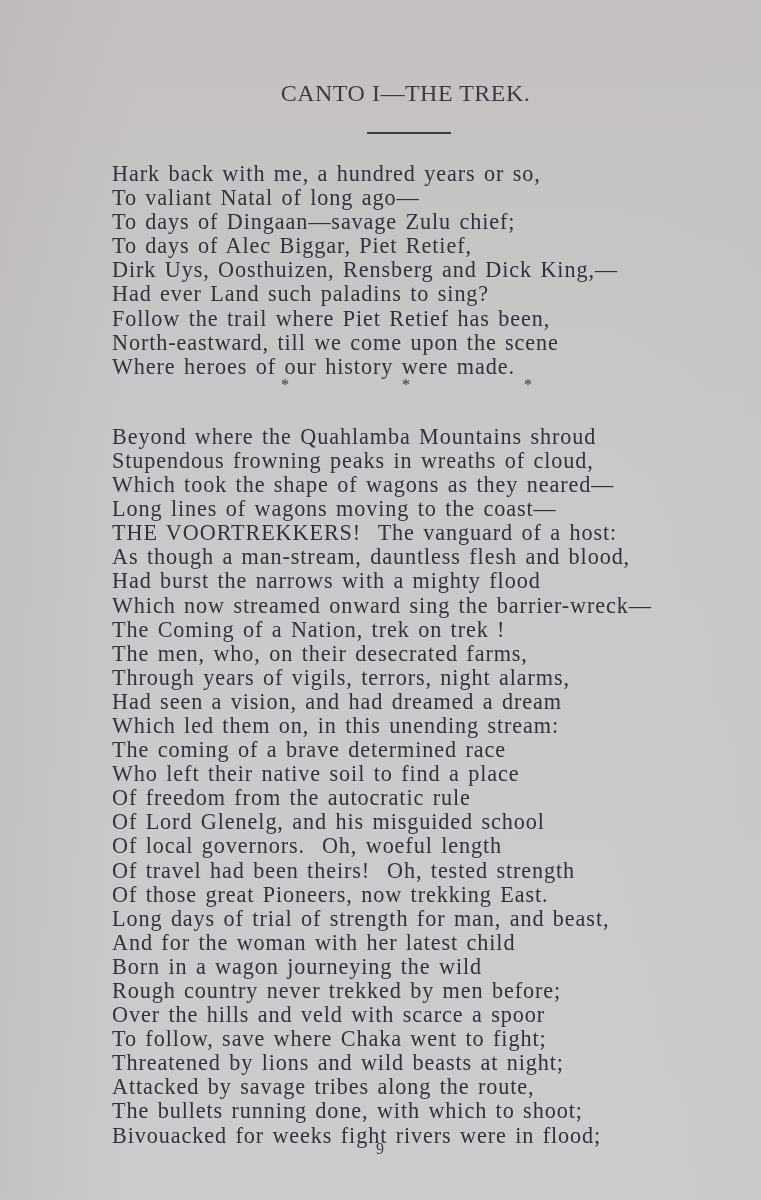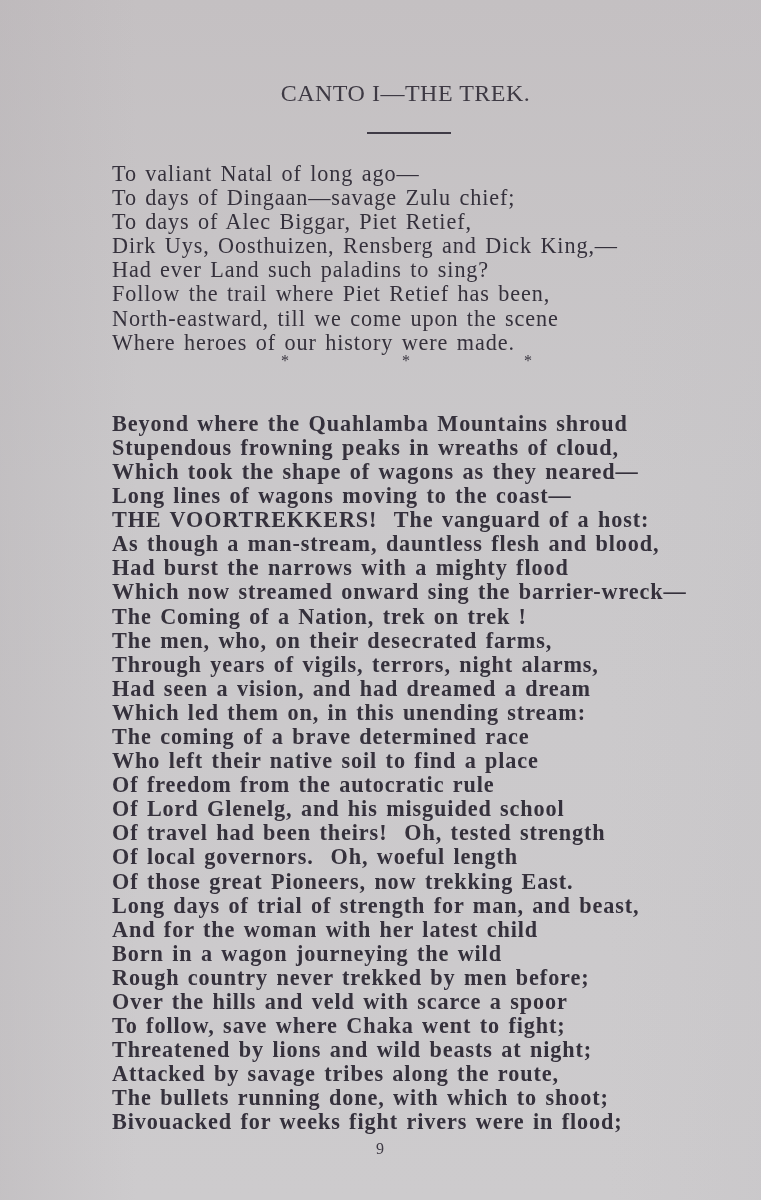--- a/index.html
+++ b/index.html
@@ -65,42 +65,42 @@
       position: relative;
       height: 40px;
     }
     .star {
       position: absolute;
       top: -6px;
       font-size: 16px;
       color: #3a3640;
     }
     .stanza2 {
-      margin-top: 17px;
-      font-weight: bold;
+      margin-top: 6px;
     }
     .page-number {
       position: absolute;
       left: 376px;
       top: 1140px;
       font-family: "Liberation Serif", serif;
       font-size: 16px;
       color: #3e3a44;
     }
   </style>
 </head>
 <body>
 
 <div class="page">
 
   <div class="title">CANTO I—THE TREK.</div>
   <div class="rule"></div>
 
   <div class="poem">
     <div class="stanza">
+      <span class="line">Hark back with me, a hundred years or so,</span>
       <span class="line">To valiant Natal of long ago—</span>
       <span class="line">To days of Dingaan—savage Zulu chief;</span>
       <span class="line">To days of Alec Biggar, Piet Retief,</span>
       <span class="line">Dirk Uys, Oosthuizen, Rensberg and Dick King,—</span>
       <span class="line">Had ever Land such paladins to sing?</span>
       <span class="line">Follow the trail where Piet Retief has been,</span>
       <span class="line">North-eastward, till we come upon the scene</span>
       <span class="line">Where heroes of our history were made.</span>
     </div>
 
@@ -121,22 +121,22 @@
       <span class="line">Which now streamed onward sing the barrier-wreck—</span>
       <span class="line">The Coming of a Nation, trek on trek !</span>
       <span class="line">The men, who, on their desecrated farms,</span>
       <span class="line">Through years of vigils, terrors, night alarms,</span>
       <span class="line">Had seen a vision, and had dreamed a dream</span>
       <span class="line">Which led them on, in this unending stream:</span>
       <span class="line">The coming of a brave determined race</span>
       <span class="line">Who left their native soil to find a place</span>
       <span class="line">Of freedom from the autocratic rule</span>
       <span class="line">Of Lord Glenelg, and his misguided school</span>
+      <span class="line">Of local governors.  Oh, woeful length</span>
       <span class="line">Of travel had been theirs!  Oh, tested strength</span>
-      <span class="line">Of local governors.  Oh, woeful length</span>
       <span class="line">Of those great Pioneers, now trekking East.</span>
       <span class="line">Long days of trial of strength for man, and beast,</span>
       <span class="line">And for the woman with her latest child</span>
       <span class="line">Born in a wagon journeying the wild</span>
       <span class="line">Rough country never trekked by men before;</span>
       <span class="line">Over the hills and veld with scarce a spoor</span>
       <span class="line">To follow, save where Chaka went to fight;</span>
       <span class="line">Threatened by lions and wild beasts at night;</span>
       <span class="line">Attacked by savage tribes along the route,</span>
       <span class="line">The bullets running done, with which to shoot;</span>

